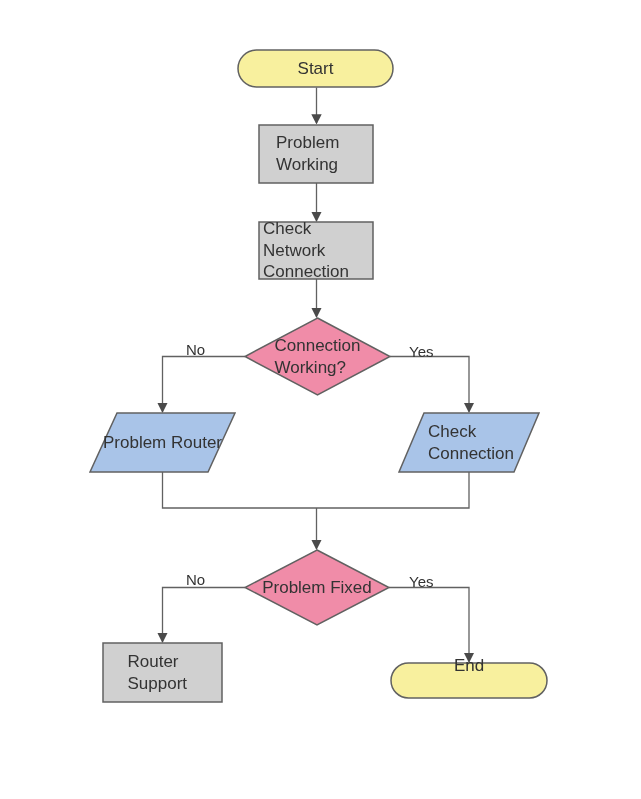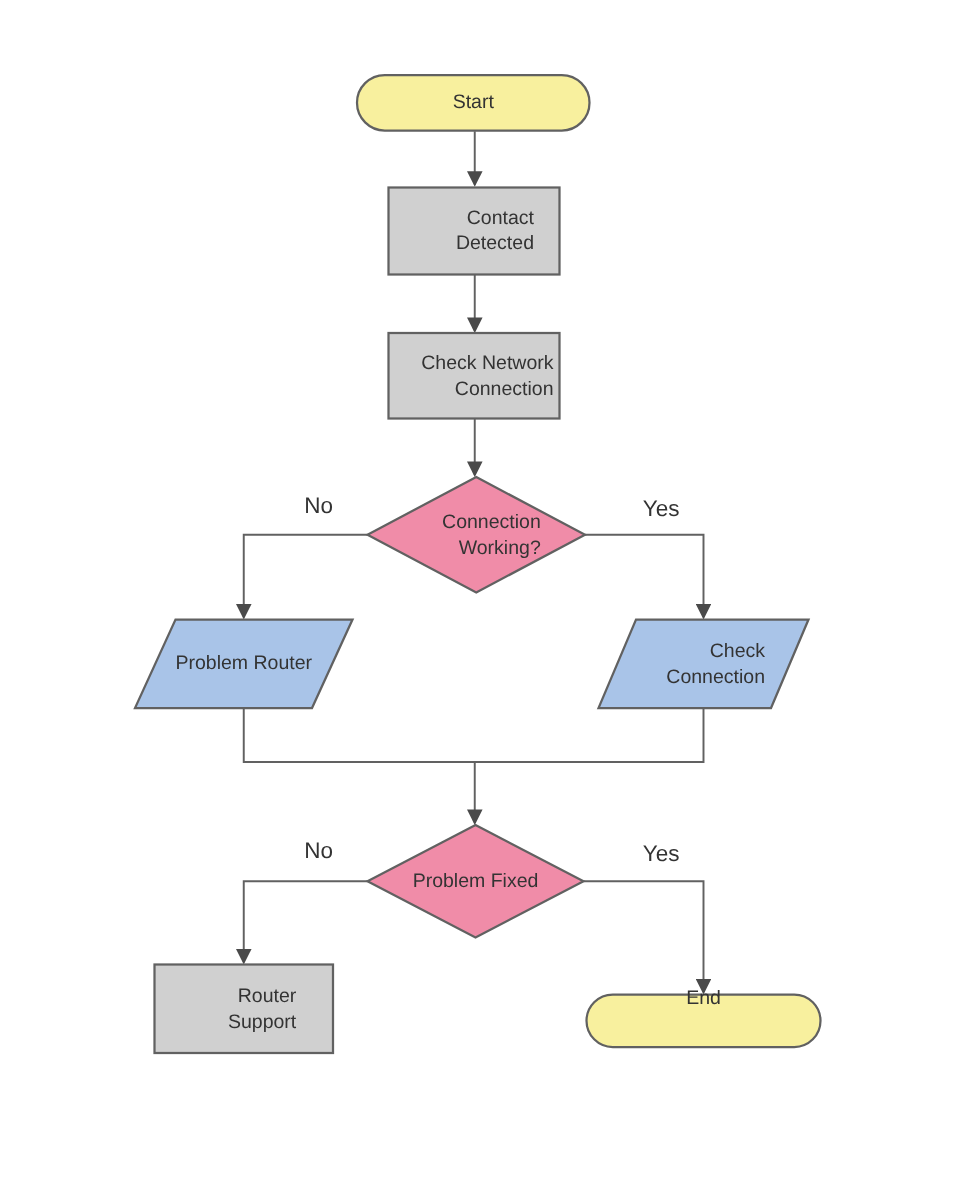--- a/index.html
+++ b/index.html
@@ -10,30 +10,31 @@
     font-family:"Liberation Sans", sans-serif;
     color:#333333;
     overflow:hidden;
   }
   .canvas svg{position:absolute;left:0;top:0;}
   .node{stroke:#616161;stroke-width:1.5;}
   .edge{stroke:#616161;stroke-width:1.3;fill:none;}
   .label{
     position:absolute;
     display:flex;align-items:center;justify-content:center;
-    text-align:right;
-    font-size:13px;line-height:1.28;
+    text-align:left;
+    font-size:17px;line-height:1.28;
     pointer-events:none;
   }
   .label span{display:block;}
   .edge-label{
     position:absolute;
     font-size:15px;line-height:18px;height:18px;
-    text-align:right;
+    text-align:left;
     pointer-events:none;
+    margin-top:12px;
   }
 </style>
 </head>
 <body>
 
 <div class="canvas">
 
   <svg width="641" height="799" viewBox="0 0 641 799">
     <defs>
       <marker id="arrow" viewBox="0 0 10 10" refX="8.5" refY="5" markerWidth="8" markerHeight="8" orient="auto-start-reverse">
@@ -63,21 +64,21 @@
       <polygon class="node" points="317,550 389,587.5 317,625 245,587.5" fill="#F08CA8"></polygon>
       <rect class="node" x="103" y="643" width="119" height="59" fill="#D0D0D0"></rect>
       <rect class="node" x="391" y="663" width="156" height="35" rx="17.5" ry="17.5" fill="#F8F09E"></rect>
     </g>
   </svg>
 
   <div class="label" style="left:238px;top:50px;width:155px;height:37px">
     <span>Start</span>
   </div>
   <div class="label" style="left:259px;top:125px;width:114px;height:58px">
-    <span style="width:80px">Contact Detected</span>
+    <span style="width:80px">Problem Working</span>
   </div>
   <div class="label" style="left:259px;top:222px;width:114px;height:57px">
     <span style="width:106px">Check Network Connection</span>
   </div>
   <div class="label" style="left:245px;top:318px;width:145px;height:77px">
     <span style="width:86px">Connection Working?</span>
   </div>
   <div class="label" style="left:90px;top:413px;width:145px;height:59px">
     <span>Problem Router</span>
   </div>

